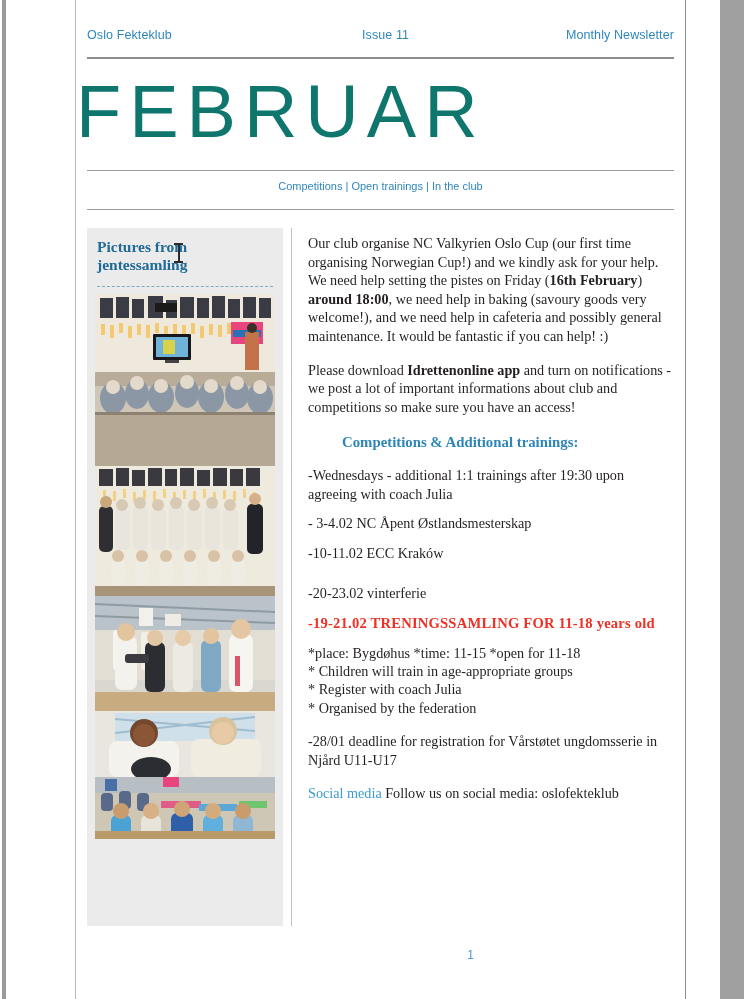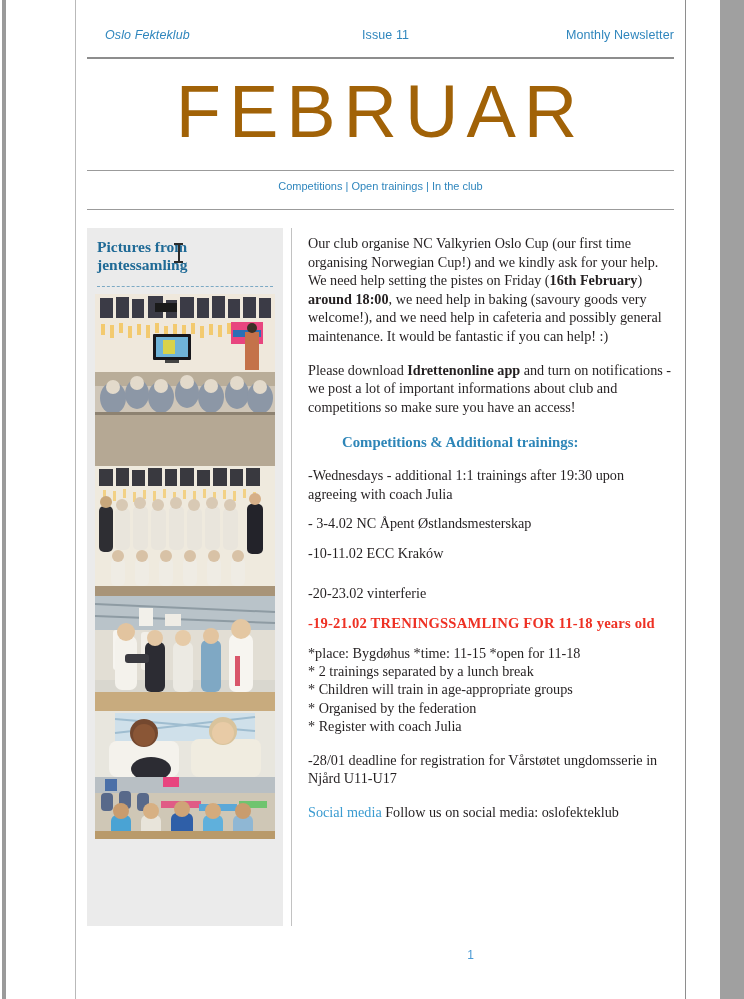--- a/index.html
+++ b/index.html
@@ -18,30 +18,30 @@
   .page-border-r{position:absolute;left:675px;top:0;width:1px;height:999px;background:#8e8e8e;}
 
   .content{position:absolute;left:66px;top:0;width:609px;height:999px;}
 
   
   .masthead{
     position:absolute;left:11px;top:28px;width:587px;height:22px;
     color:#2f86bd;font-family:"Liberation Sans",sans-serif;font-size:12.5px;
     letter-spacing:.1px;
   }
-  .masthead .mh-left{position:absolute;left:18px;top:0;font-style:italic;}
+  .masthead .mh-left{position:absolute;left:0;top:0;}
   .masthead .mh-mid{position:absolute;left:275px;top:0;}
   .masthead .mh-right{position:absolute;right:0;top:0;}
   .rule-thick{position:absolute;left:11px;top:57px;width:587px;height:2px;background:#8d8d8d;}
 
   
   .month{
-    position:absolute;left:0;top:72px;width:609px;text-align:center;
+    position:absolute;left:0;top:72px;width:609px;
     font-family:"Liberation Sans",sans-serif;
-    font-size:74px;line-height:80px;font-weight:300;color:#a16207;
+    font-size:74px;line-height:80px;font-weight:300;color:#0f766e;
     letter-spacing:8px;
   }
 
   
   .rule-top{position:absolute;left:11px;top:170px;width:587px;height:1px;background:#9b9b9b;}
   .subtitle{
     position:absolute;left:0;top:180px;width:609px;text-align:center;
     font-family:"Liberation Sans",sans-serif;font-size:11px;color:#2f86bd;
   }
   .rule-bot{position:absolute;left:11px;top:209px;width:587px;height:1px;background:#9b9b9b;}
@@ -375,24 +375,23 @@
       <div class="para">-10-11.02 ECC Kraków</div>
       <div class="gap-s"></div>
       <div class="gap-s"></div>
       <div class="para">-20-23.02 vinterferie</div>
       <div class="gap-s"></div>
       <div class="para redline">-19-21.02 TRENINGSSAMLING FOR 11-18 years old</div>
 
       <div class="gap-s"></div>
       <div class="starlist">
         <div>*place: Bygdøhus   *time: 11-15   *open for 11-18</div>
-        <div>* 2 trainings separated by a lunch break</div>
         <div>* Children will train in age-appropriate groups</div>
+        <div>* Register with coach Julia</div>
         <div>* Organised by the federation</div>
-        <div>* Register with coach Julia</div>
       </div>
 
       <div class="gap"></div>
       <div class="para">-28/01 deadline for registration for Vårstøtet ungdomsserie in Njård U11-U17</div>
 
       <div class="gap"></div>
       <div class="para"><span class="social-label">Social media</span><span> Follow us on social media:  oslofekteklub</span></div>
     </div>
 
     <div class="pagenum">1</div>

